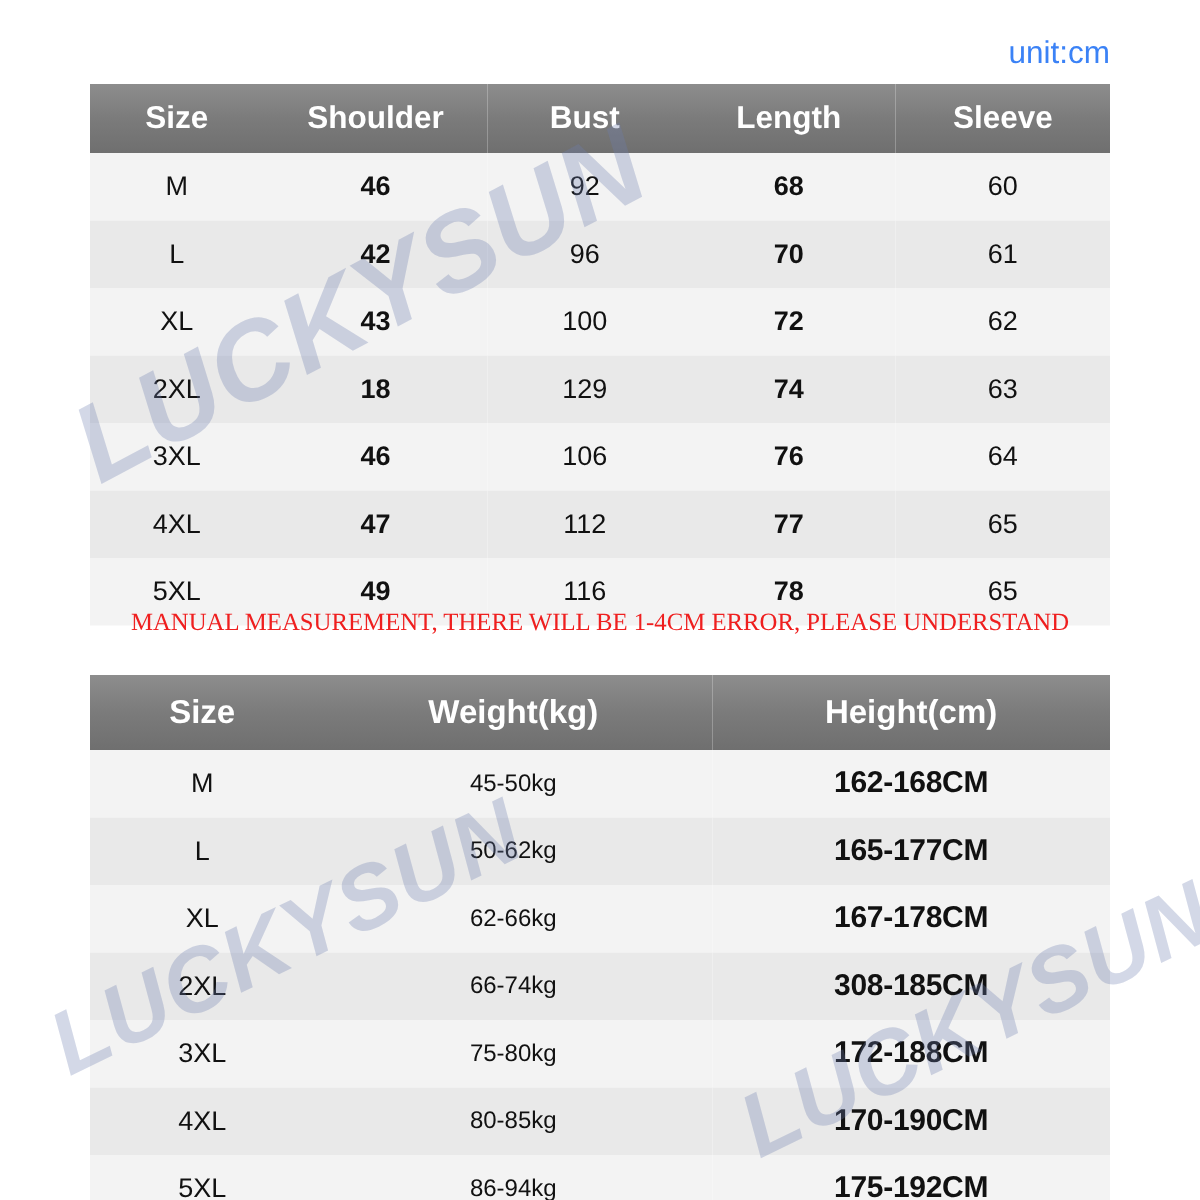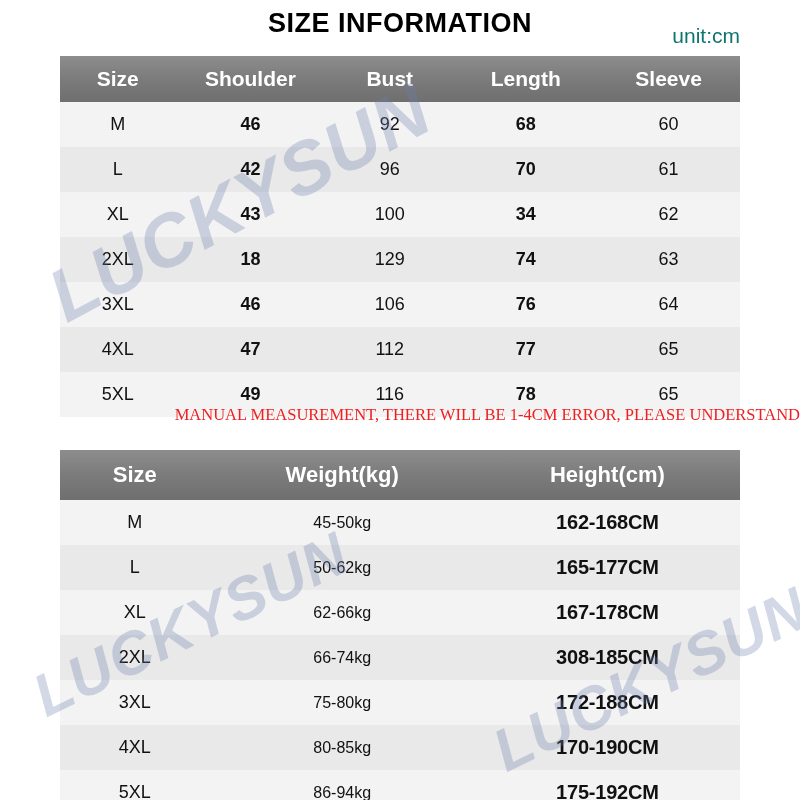--- a/index.html
+++ b/index.html
@@ -28,21 +28,21 @@
     letter-spacing: 0.5px;
     color: #000;
     padding-top: 6px;
     line-height: 34px;
   }
   .unit {
     position: absolute;
     right: 60px;
     top: 24px;
     font-size: 21px;
-    color: #0f766e;
+    color: #3b82f6;
   }
 
   
   .table-wrap {
     position: absolute;
     left: 60px;
     width: 680px;
   }
   #table1-wrap { top: 56px; }
   #table2-wrap { top: 450px; }
@@ -82,21 +82,21 @@
   #table2 tbody td.c2-size { font-size: 18px; }
   #table2 tbody td.c2-weight { font-size: 16px; }
   #table2 tbody td.c2-height { font-size: 20px; font-weight: bold; letter-spacing: -0.2px; }
 
   
   .note {
     position: absolute;
     left: 0;
     right: 0;
     top: 405px;
-    text-align: right;
+    text-align: center;
     color: #ef1f1f;
     font-size: 16.5px;
     font-family: "Liberation Serif", serif;
   }
 
   
   .wm {
     position: absolute;
     color: rgba(110, 125, 175, 0.30);
     font-weight: bold;
@@ -124,21 +124,20 @@
     top: 645px;
     font-size: 60px;
     transform: rotate(-26deg);
   }
 </style>
 </head>
 <body>
 
 <div class="page">
 
-  <div class="title">SIZE INFORMATION</div>
   <div class="unit">unit:cm</div>
 
   <div class="table-wrap" id="table1-wrap">
     <table id="table1">
       <thead>
         <tr>
           <th style="width:17%">Size</th>
           <th style="width:22%">Shoulder</th>
           <th style="width:19%">Bust</th>
           <th style="width:21%">Length</th>
@@ -157,21 +156,21 @@
           <td class="c-size">L</td>
           <td class="c-shoulder">42</td>
           <td class="c-bust">96</td>
           <td class="c-length">70</td>
           <td class="c-sleeve">61</td>
         </tr>
         <tr class="row-a">
           <td class="c-size">XL</td>
           <td class="c-shoulder">43</td>
           <td class="c-bust">100</td>
-          <td class="c-length">34</td>
+          <td class="c-length">72</td>
           <td class="c-sleeve">62</td>
         </tr>
         <tr class="row-b">
           <td class="c-size">2XL</td>
           <td class="c-shoulder">18</td>
           <td class="c-bust">129</td>
           <td class="c-length">74</td>
           <td class="c-sleeve">63</td>
         </tr>
         <tr class="row-a">

